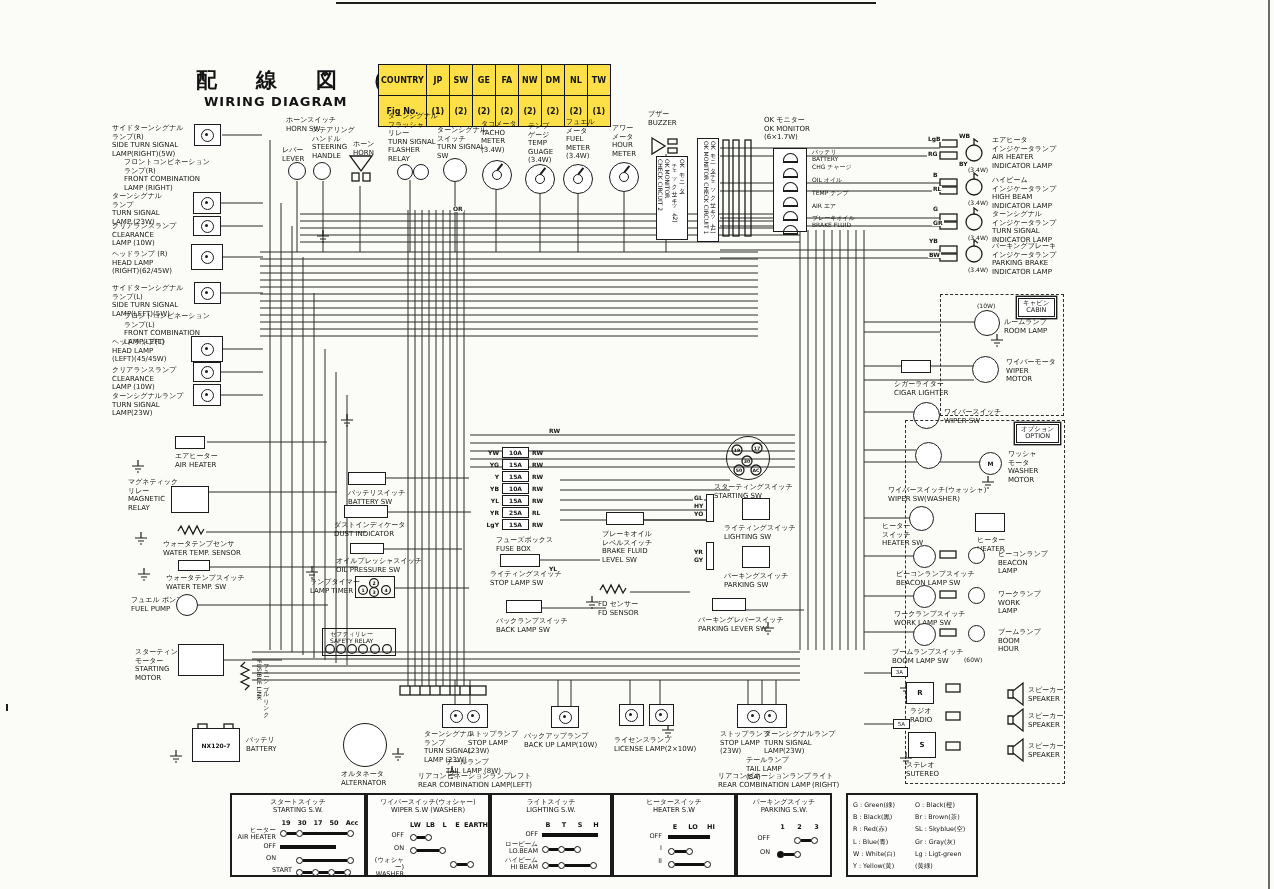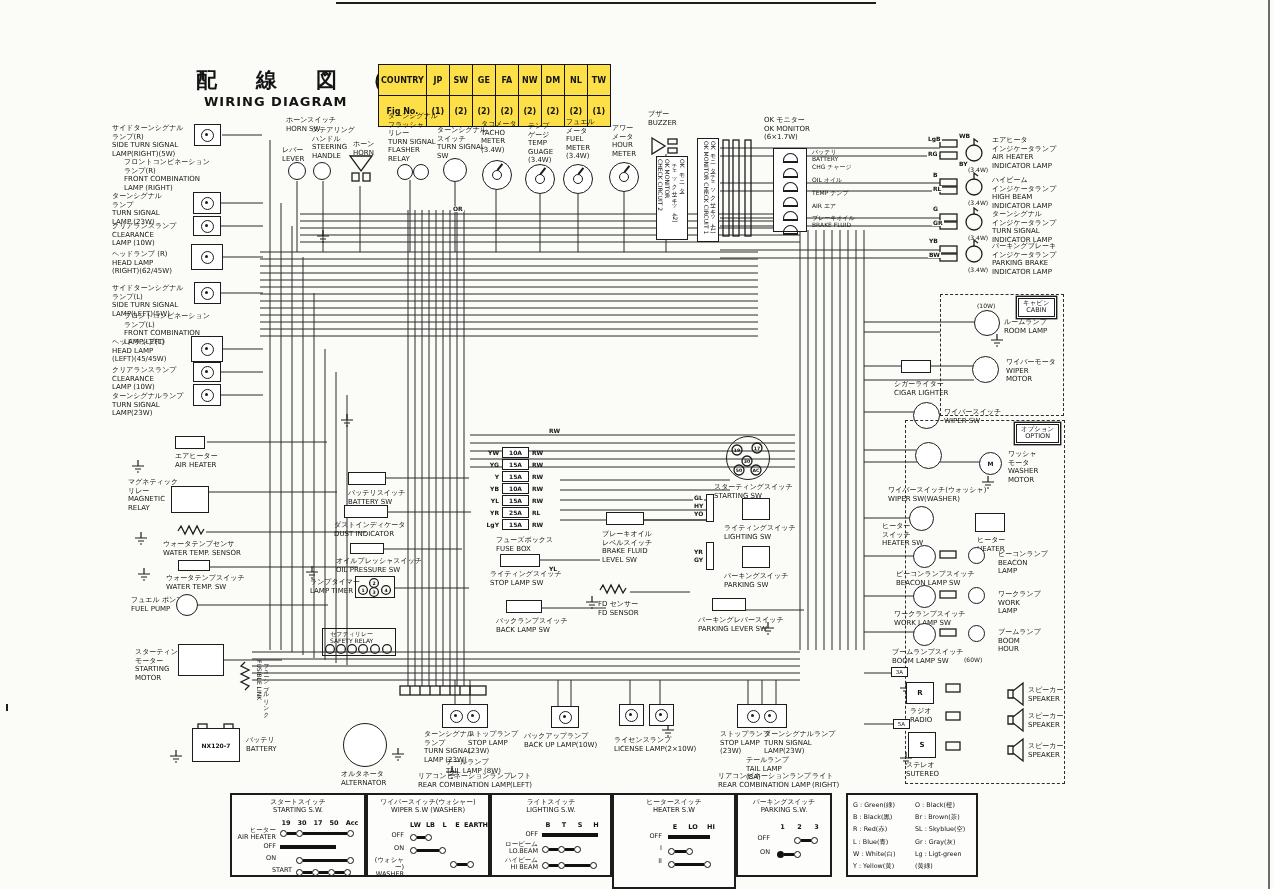--- a/index.html
+++ b/index.html
@@ -712,21 +712,21 @@
 HI BEAM</div>
     <div class="crow" style="left:50px;top:67px">
         <span class="cc"></span>
         <span class="cb" style="width:9px"></span>
         <span class="cc"></span>
         <span class="cb" style="width:25px"></span>
         <span class="cc"></span>
       </div>
   </div>
 
-  <div class="btab" style="left:612px;top:793px;width:124px;height:96px">
+  <div class="btab" style="left:612px;top:793px;width:124px;height:84px">
     <div class="btit">ヒータースイッチ
 HEATER S.W</div>
     <div class="bcols" style="left:52px;top:28px">
         <span style="width:18px">E</span>
         <span style="width:18px">LO</span>
         <span style="width:18px">HI</span>
       </div>
     <div class="rowlab" style="left:2px;top:38px;width:46px">OFF</div>
     <div class="crow" style="left:54px;top:40px">
         <span class="thick" style="width:42px"></span>

